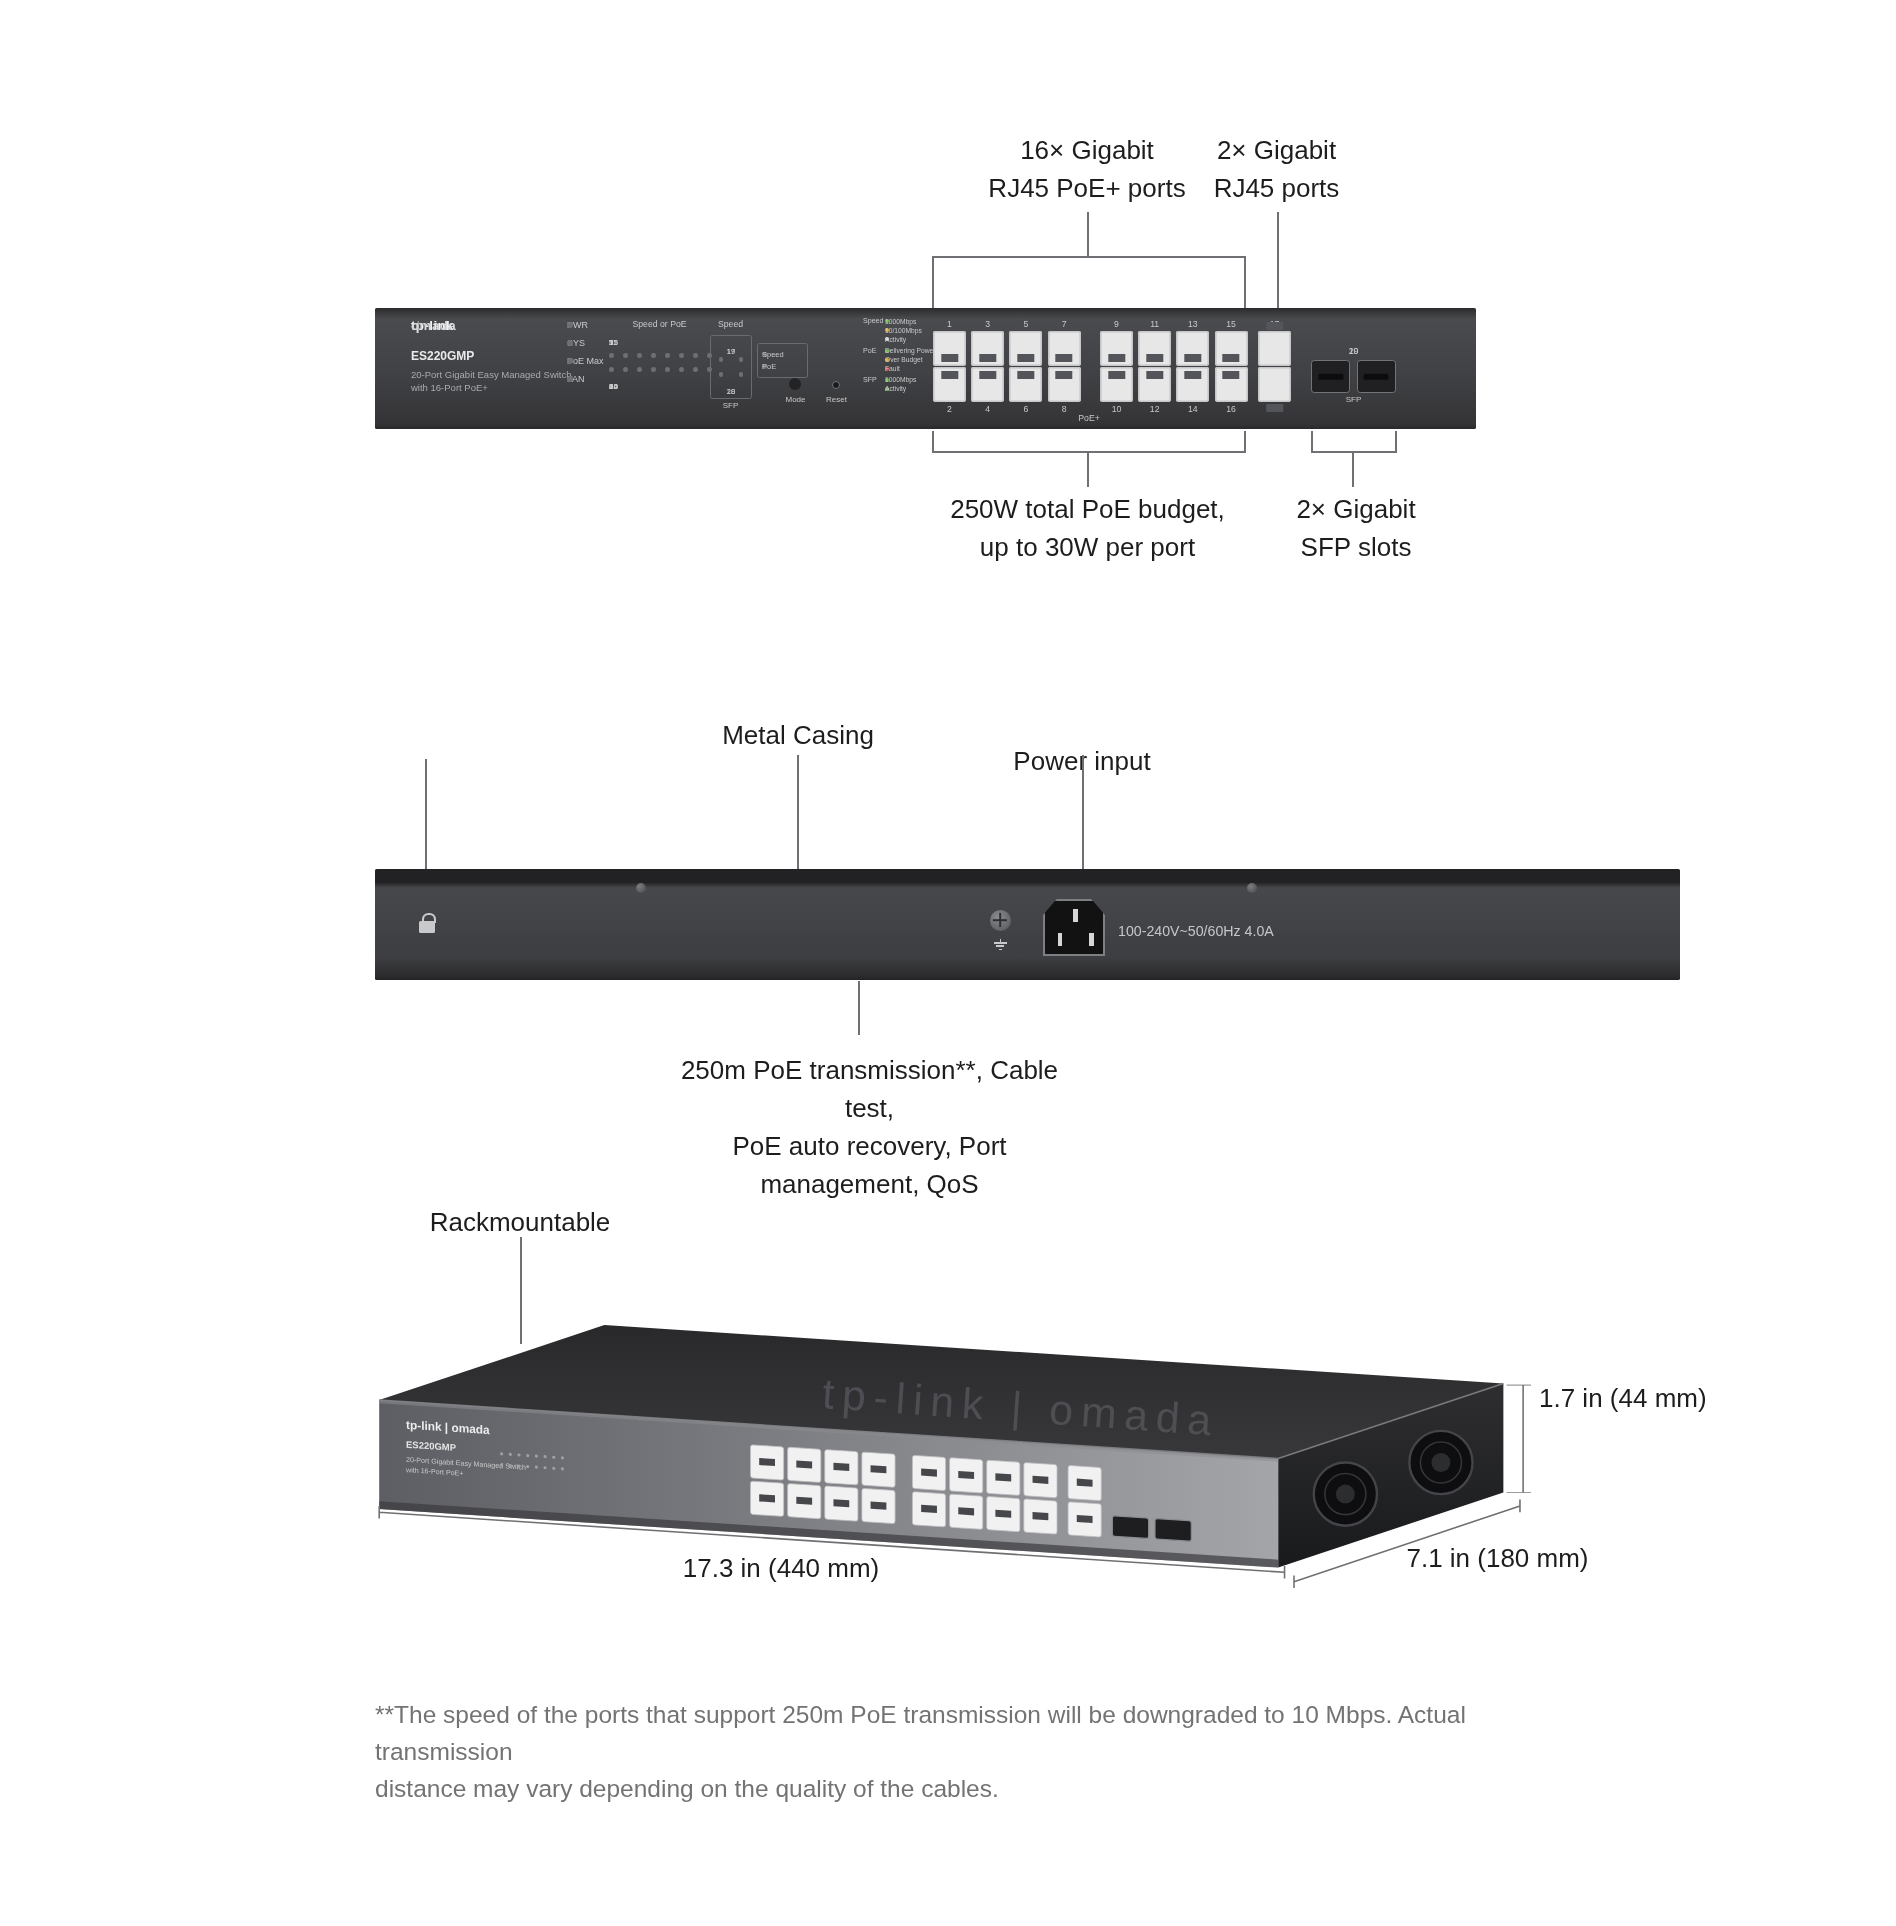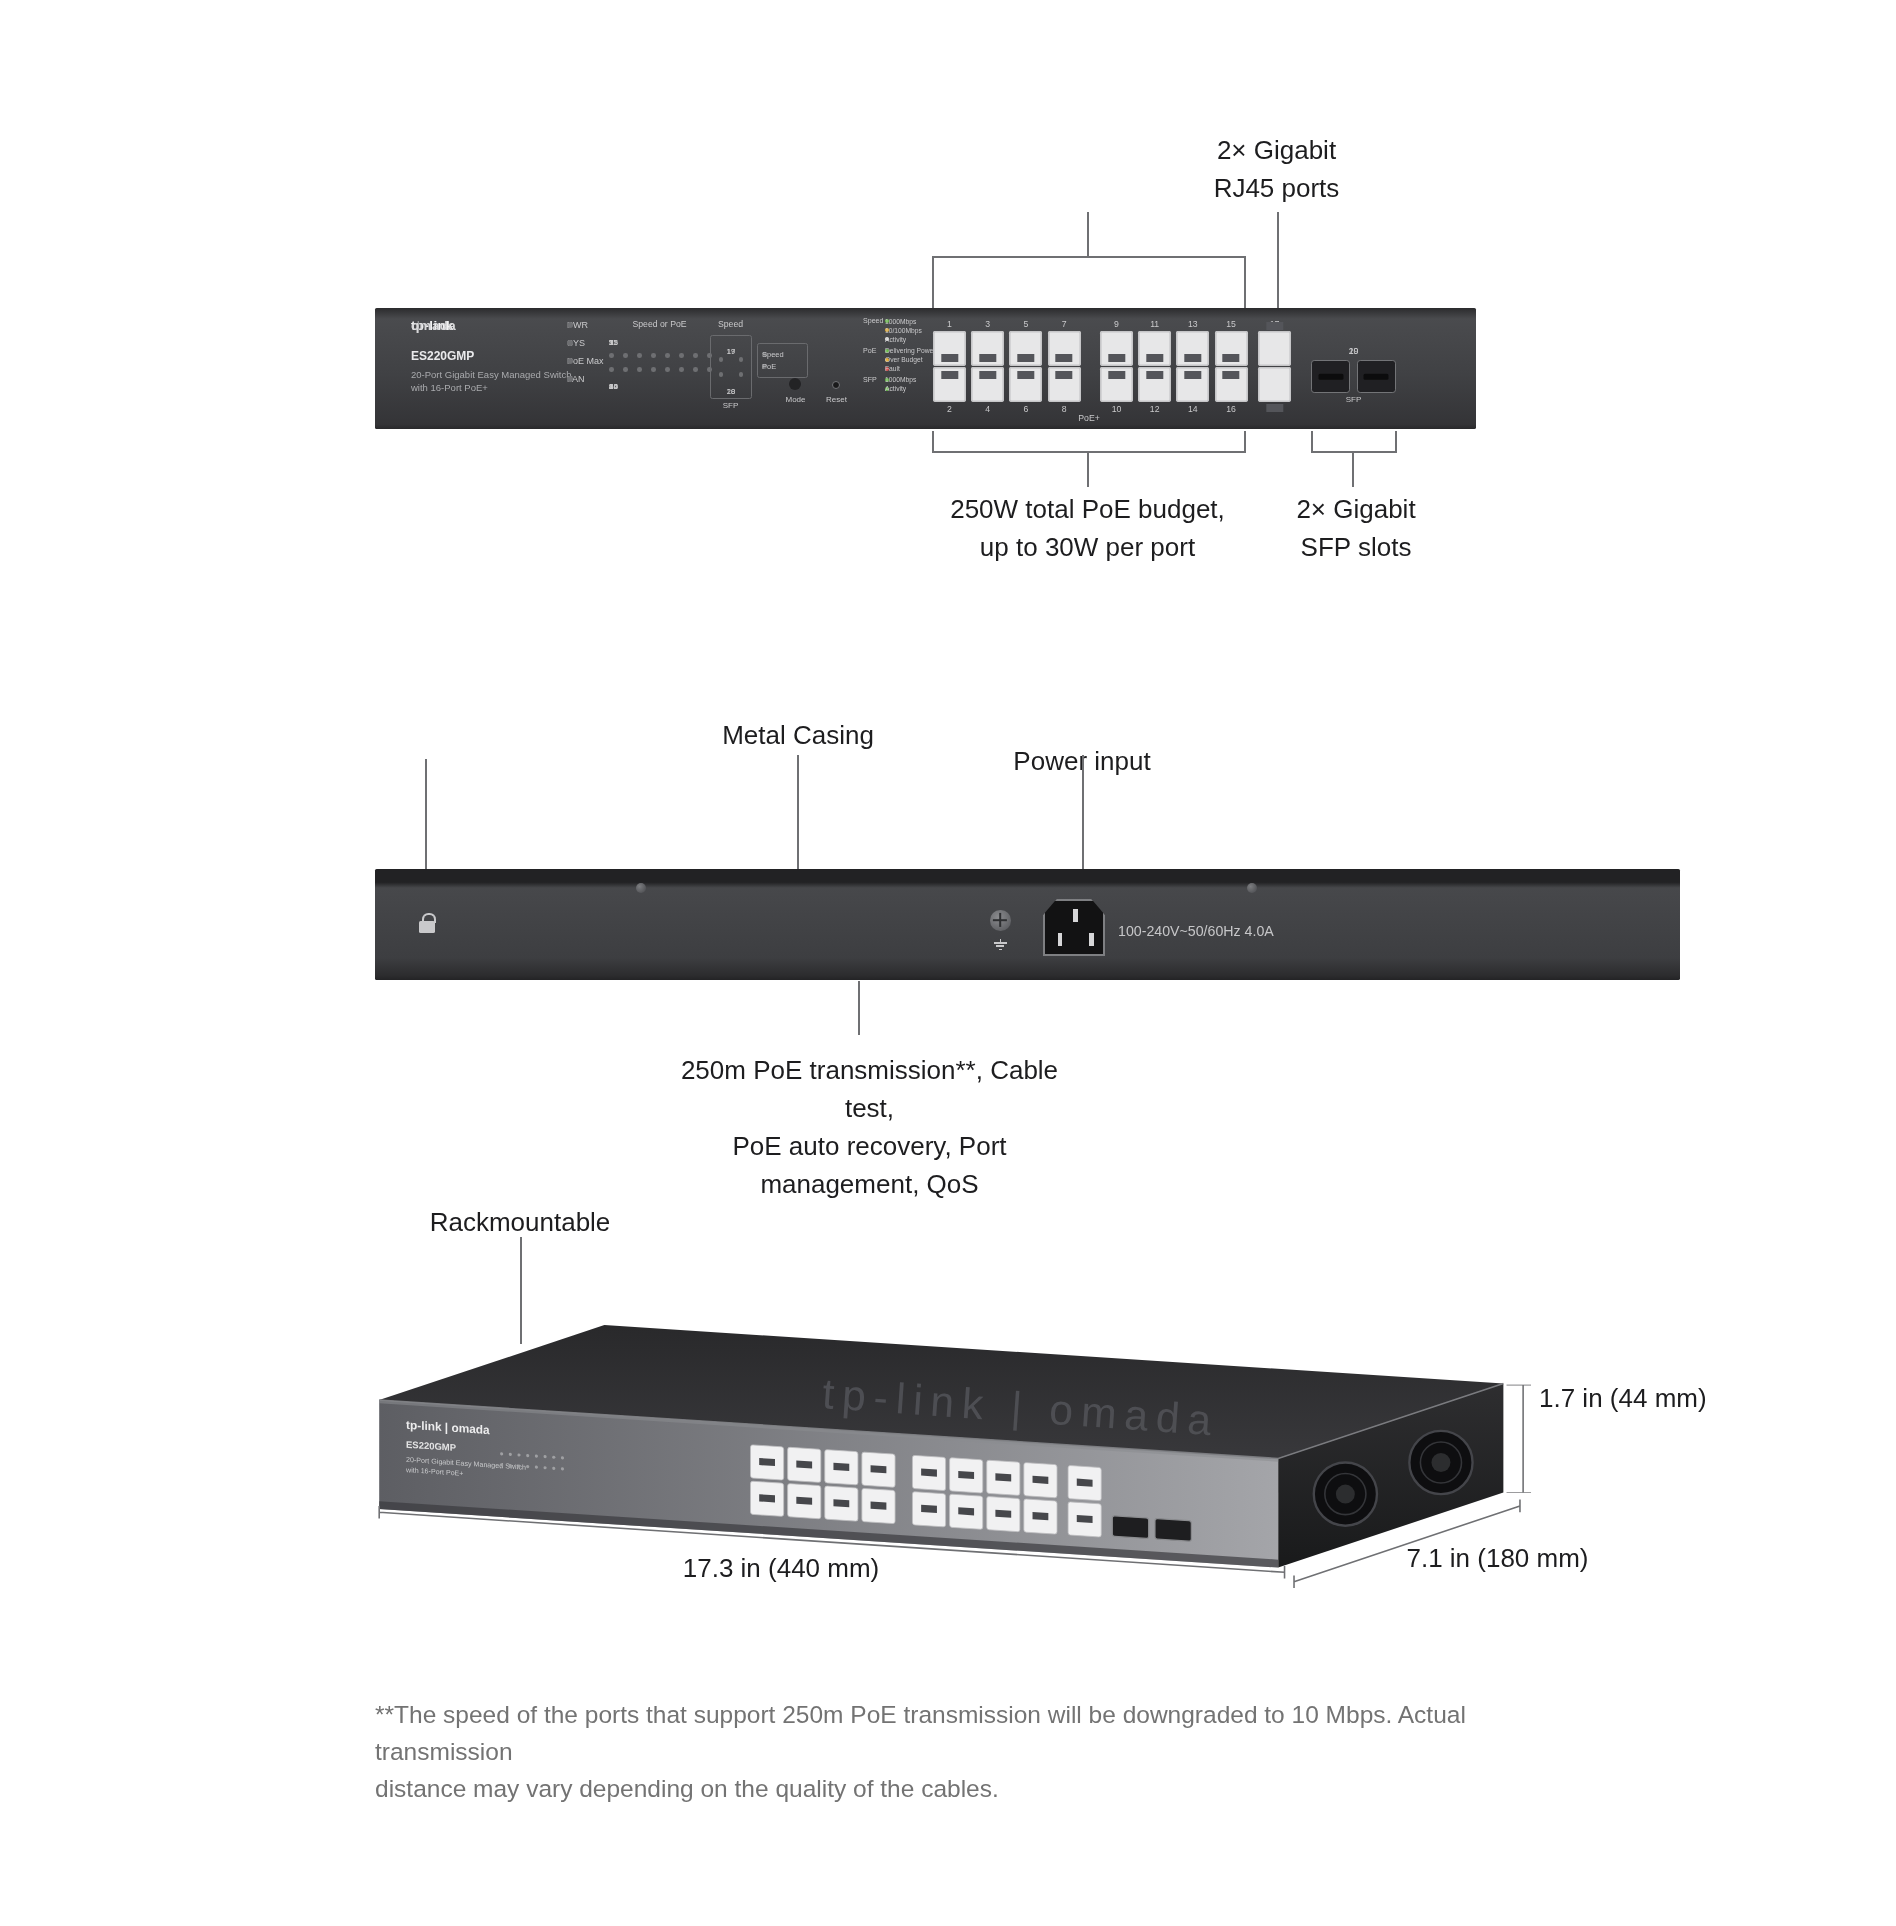--- a/index.html
+++ b/index.html
@@ -106,20 +106,24 @@
   .iso-sfp{fill:#1e1e20;stroke:#8b8c8f;stroke-width:1.5;}
   #iso-dots circle{fill:#9fa0a3;}
   .dimline{stroke:#6f7073;stroke-width:2;fill:none;}
   .extline{stroke:#9c9c9e;stroke-width:1.5;fill:none;}
 </style>
 </head>
 <body>
 
 <div class="canvas">
 
+  <div class="callout" style="left:929px;top:131px;width:316px;">
+    <div>16× Gigabit</div>
+    <div>RJ45 PoE+ ports</div>
+  </div>
   <div class="callout" style="left:1158px;top:131px;width:237px;">
     <div>2× Gigabit</div>
     <div>RJ45 ports</div>
   </div>
 
   <div class="ln" style="left:1087px;top:212px;width:1.6px;height:46px;"></div>
   <div class="ln" style="left:932px;top:256px;width:314px;height:1.6px;"></div>
   <div class="ln" style="left:932px;top:256px;width:1.6px;height:52px;"></div>
   <div class="ln" style="left:1244px;top:256px;width:1.6px;height:52px;"></div>
   <div class="ln" style="left:1277px;top:212px;width:1.6px;height:96px;"></div>

